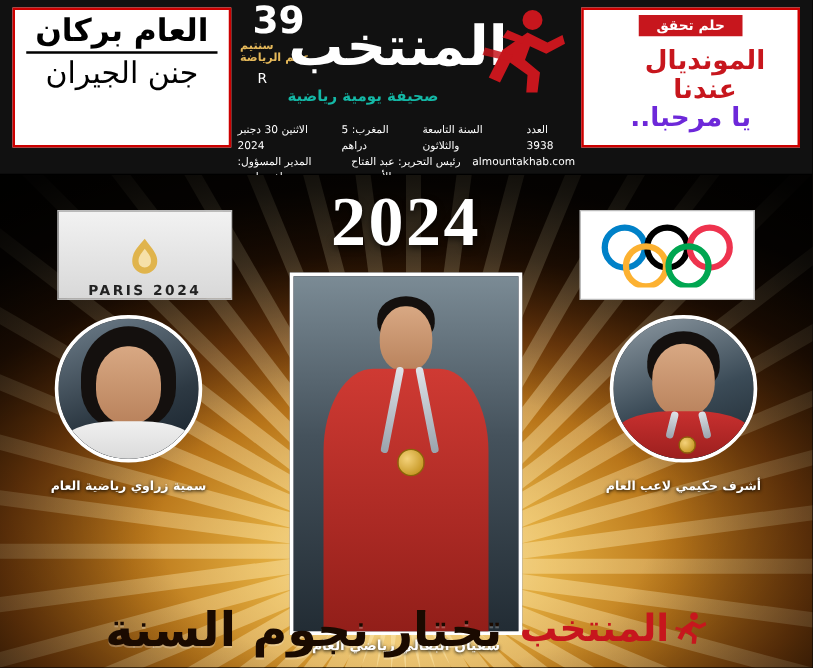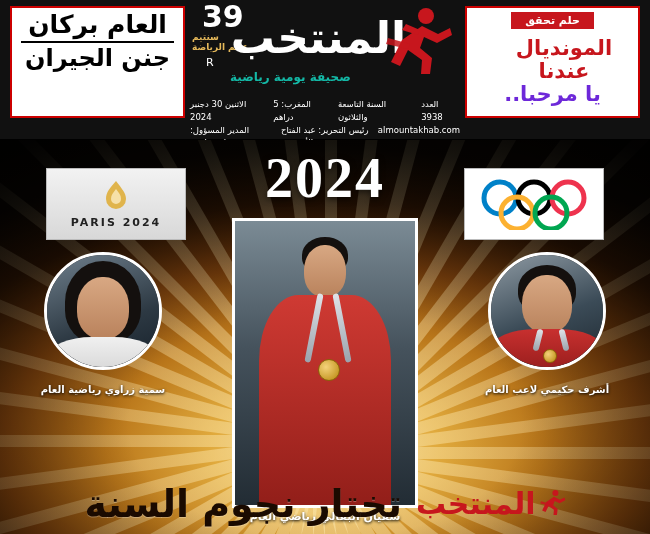--- a/index.html
+++ b/index.html
@@ -22,21 +22,21 @@
     display: flex; flex-direction: column; align-items: center; justify-content: flex-start;
   }
   .event-kicker {
     background: #c7161d; color: #fff; font-size: 11px; font-weight: bold;
     padding: 2px 12px; margin-top: 4px; letter-spacing: 0;
   }
   .event-line1 {
     color: #000; font-size: 25px; font-weight: bold; margin-top: 4px; line-height: 1.05;
   }
   .event-rule { width: 90%; height: 2px; background: #000; margin: 3px 0; }
-  .event-line2 { color: #000; font-size: 24px; font-weight: bold; line-height: 1.05; }
+  .event-line2 { color: #000; font-size: 24px; font-weight: normal; line-height: 1.05; }
 
   
   .dream-box {
     position: absolute; right: 10px; top: 6px; width: 175px; height: 112px;
     background: #fff; border: 2px solid #c00; text-align: center;
     display: flex; flex-direction: column; align-items: center;
   }
   .dream-kicker {
     background: #c7161d; color: #fff; font-size: 11px; font-weight: bold;
     padding: 2px 14px; margin-top: 4px;
@@ -103,21 +103,21 @@
     font-family: "Liberation Serif", serif; font-weight: bold;
     font-size: 56px; color: #fff; letter-spacing: 2px;
     text-shadow: 0 2px 6px rgba(0,0,0,.6);
   }
 
   
   .paris-card {
     position: absolute; left: 46px; top: 28px; width: 140px; height: 72px;
     background: linear-gradient(#f2f2f2, #d8d8d8);
     border: 1px solid #bbb; display: flex; flex-direction: column;
-    align-items: center; justify-content: center; gap: 2px;
+    align-items: center; justify-content: flex-end; gap: 2px;
   }
   .paris-flame { width: 28px; height: 34px; }
   .paris-text { font-size: 11px; letter-spacing: 2px; color: #222; font-weight: bold; }
 
   
   .rings-card {
     position: absolute; right: 46px; top: 28px; width: 140px; height: 72px;
     background: #fff; border: 1px solid #bbb;
     display: flex; align-items: center; justify-content: center;
   }

